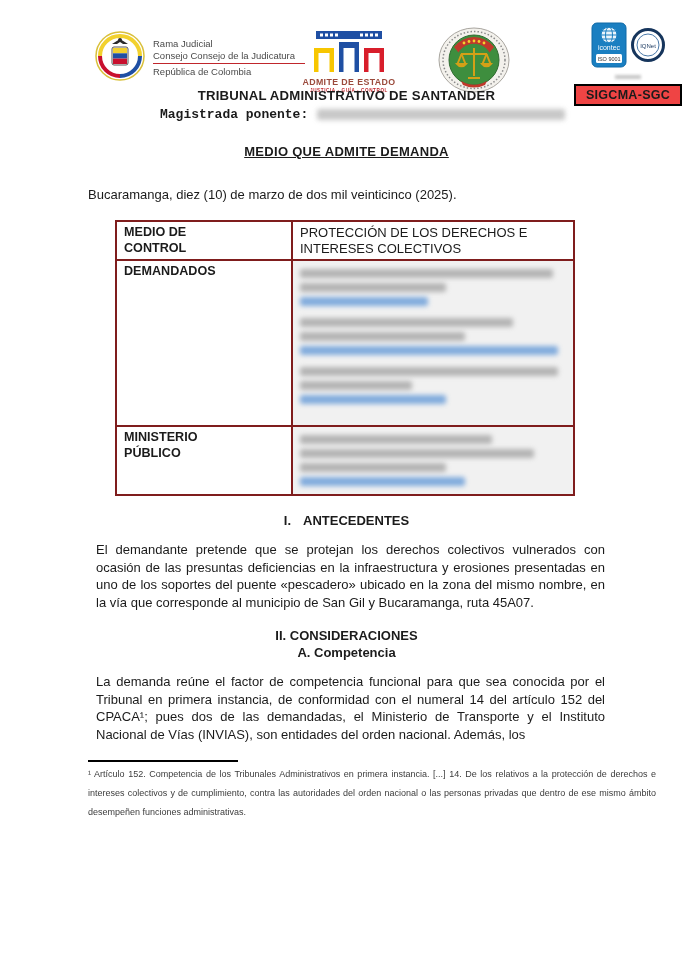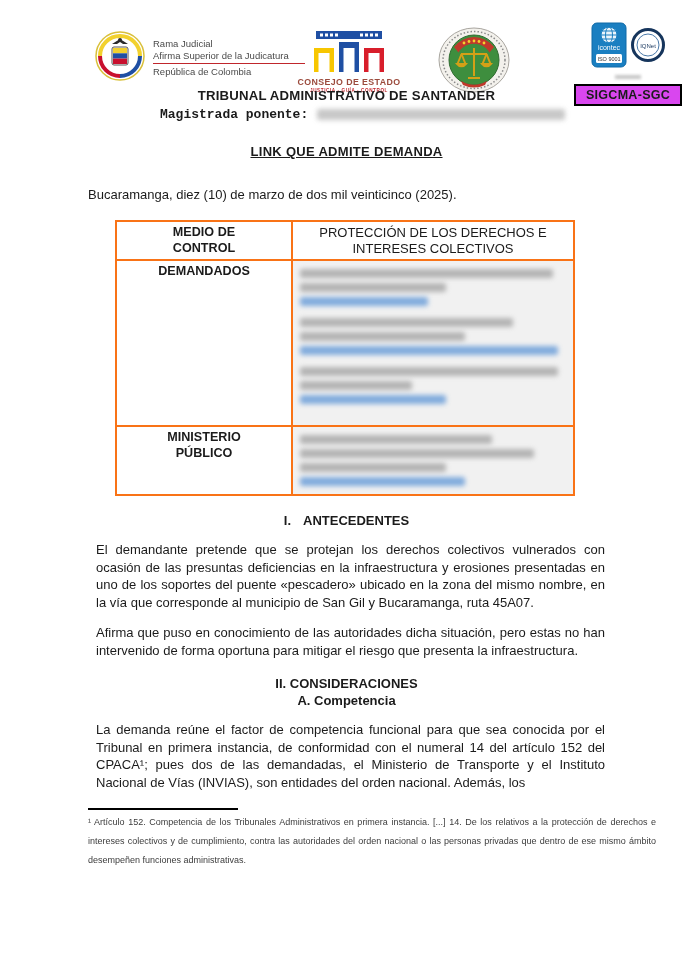--- a/index.html
+++ b/index.html
@@ -12,35 +12,35 @@
   .rama{position:absolute;left:94px;top:30px;display:flex;align-items:center;gap:7px;}
   .rama-text{font-size:9.5px;line-height:11.5px;color:#4a4a4a;}
   .rama-div{border:none;border-top:1.5px solid #c0262c;margin:2px 0 2px 0;width:152px;}
   .consejo{position:absolute;left:297px;top:30px;width:104px;text-align:center;}
   .consejo-name{font-size:8.8px;color:#9b4a3c;letter-spacing:.4px;margin-top:1px;font-weight:bold;}
   .consejo-motto{font-size:4.6px;color:#c0262c;font-weight:bold;letter-spacing:.6px;margin-top:1px;}
   .seal{position:absolute;left:437px;top:26px;}
   .badges{position:absolute;left:572px;top:22px;width:112px;display:flex;flex-direction:column;align-items:center;}
   .badge-row{display:flex;align-items:center;gap:4px;}
   .badge-caption{width:26px;height:4px;background:#9a9a9a;opacity:.55;filter:blur(1.5px);margin-top:3px;}
-  .sigcma{margin-top:5px;border:2px solid #000;background:#d946ef;font-weight:bold;
+  .sigcma{margin-top:5px;border:2px solid #000;background:#ef4444;font-weight:bold;
           font-size:12.5px;padding:2px 10px;letter-spacing:.3px;white-space:nowrap;}
   .trib-title{position:absolute;left:88px;top:88px;width:517px;text-align:center;
               font-weight:bold;font-size:13.2px;letter-spacing:.2px;}
   .magistrada{position:absolute;left:160px;top:107px;font-size:13px;font-weight:bold;font-family:Liberation Mono, monospace;}
   .redacted-name{display:inline-block;width:248px;height:11px;background:#9a9a9a;opacity:.55;
                  filter:blur(2.5px);border-radius:2px;vertical-align:middle;margin-left:9px;}
   
   .body{padding:140px 88px 0 88px;}
   .doc-title{text-align:center;font-weight:bold;font-size:13px;text-decoration:underline;
              letter-spacing:.3px;margin:4px 0 0 0;}
   .dateline{font-size:13px;margin:28px 0 0 0;}
   
   table.case{border-collapse:collapse;width:460px;margin:18px 0 0 27px;}
-  table.case th,table.case td{border:2px solid #f97316;vertical-align:top;text-align:center;}
+  table.case th,table.case td{border:2px solid #7f1d1d;vertical-align:top;text-align:left;}
   table.case th{width:160px;font-size:12.6px;font-weight:bold;padding:3px 7px;white-space:pre-line;line-height:15.5px;}
   table.case td{font-size:13px;font-weight:normal;padding:3px 7px;line-height:15.5px;white-space:pre-line;}
   td.redacted{background:#f1f1f1;padding:6px 8px;}
   .blk{margin-top:12px;}
   .blk:first-child{margin-top:0;}
   .bl{height:9px;border-radius:2px;margin:5px 0;filter:blur(2.5px);}
   .bl-text{background:#8f8f8f;opacity:.62;}
   .bl-link{background:#5b94d6;opacity:.75;}
   
   .sec-head{text-align:center;font-weight:bold;font-size:13px;margin:17px 0 0 0;}
@@ -68,21 +68,21 @@
           <path d="M26 9 l-8 5 5 0 3 -2 3 2 5 0 z" fill="#2a2a2a"></path>
           <circle cx="26" cy="10" r="2" fill="#2a2a2a"></circle>
           <rect x="18" y="17" width="16" height="18" rx="2" fill="#fff" stroke="#555" stroke-width="1"></rect>
           <rect x="19" y="18" width="14" height="5.3" fill="#f2d12e"></rect>
           <rect x="19" y="23.3" width="14" height="5.3" fill="#1f4fa3"></rect>
           <rect x="19" y="28.6" width="14" height="5.4" fill="#c8102e"></rect>
         </svg>
       </span>
       <span class="rama-text">
         <div>Rama Judicial</div>
-        <div>Afirma Superior de la Judicatura</div>
+        <div>Consejo Consejo de la Judicatura</div>
         <hr class="rama-div">
         <div>República de Colombia</div>
       </span>
     </div>
 
     <div class="consejo">
       <span>
         <svg width="86" height="42" viewBox="0 0 86 42">
           <rect x="10" y="1" width="66" height="8" fill="#1f4fa3"></rect>
           <g fill="#ffffff">
@@ -96,21 +96,21 @@
               <rect x="69" y="3.5" width="3" height="3"></rect>
           </g>
           <rect x="8" y="18" width="20" height="24" fill="#f7c600"></rect>
           <rect x="12.5" y="23" width="11" height="19" fill="#ffffff"></rect>
           <rect x="33" y="12" width="20" height="30" fill="#1f4fa3"></rect>
           <rect x="37.5" y="18" width="11" height="24" fill="#ffffff"></rect>
           <rect x="58" y="18" width="20" height="24" fill="#d81e2b"></rect>
           <rect x="62.5" y="23" width="11" height="19" fill="#ffffff"></rect>
         </svg>
       </span>
-      <div class="consejo-name">CONSEJO DE ESTADO</div>
+      <div class="consejo-name">ADMITE DE ESTADO</div>
       <div class="consejo-motto">JUSTICIA - GUÍA - CONTROL</div>
     </div>
 
     <div class="seal">
       <svg width="74" height="68" viewBox="0 0 74 68">
         <ellipse cx="37" cy="34" rx="35" ry="32" fill="#f3f1ec" stroke="#a9a6a0" stroke-width="1"></ellipse>
         <ellipse cx="37" cy="34" rx="31" ry="28.5" fill="none" stroke="#8a8a8a" stroke-width="1.5" stroke-dasharray="1.5 2"></ellipse>
         <circle cx="37" cy="34" r="25" fill="#3e8e3e" stroke="#2f6b2f" stroke-width="1"></circle>
         <path d="M17 21 a25 25 0 0 1 40 0 l-4.5 5.5 a18 18 0 0 0 -31 0 z" fill="#c0392b"></path>
         <g fill="#f2d12e">
@@ -166,21 +166,21 @@
     </div>
 
     <div class="trib-title">TRIBUNAL ADMINISTRATIVO DE SANTANDER</div>
     <div class="magistrada">
       <span>Magistrada ponente:</span><span class="redacted-name"></span>
     </div>
   </div>
 
   <div class="body">
 
-    <div class="doc-title">LINK QUE ADMITE DEMANDA</div>
+    <div class="doc-title">MEDIO QUE ADMITE DEMANDA</div>
 
     <p class="dateline">Bucaramanga, diez (10) de marzo de dos mil veinticinco (2025).</p>
 
     <table class="case">
       <tbody>
           <tr>
             <th>MEDIO DE
 CONTROL</th>
             <td>PROTECCIÓN DE LOS DERECHOS E
 INTERESES COLECTIVOS</td>
@@ -196,21 +196,20 @@
           </tr>
         </tbody>
     </table>
 
     <div class="sec-head">
       <span>I.</span><span class="gap"></span><span>ANTECEDENTES</span>
     </div>
 
     <p class="para">El demandante pretende que se protejan los derechos colectivos vulnerados con ocasión de las presuntas deficiencias en la infraestructura y erosiones presentadas en uno de los soportes del puente «pescadero» ubicado en la zona del mismo nombre, en la vía que corresponde al municipio de San Gil y Bucaramanga, ruta 45A07.</p>
 
-    <p class="para">Afirma que puso en conocimiento de las autoridades dicha situación, pero estas no han intervenido de forma oportuna para mitigar el riesgo que presenta la infraestructura.</p>
 
     <div class="sec-head">II. CONSIDERACIONES</div>
     <div class="sec-head tight">A. Competencia</div>
 
     <p class="para">La demanda reúne el factor de competencia funcional para que sea conocida por el Tribunal en primera instancia, de conformidad con el numeral 14 del artículo 152 del CPACA¹; pues dos de las demandadas, el Ministerio de Transporte y el Instituto Nacional de Vías (INVIAS), son entidades del orden nacional. Además, los</p>
 
     <hr class="fn-rule">
     <div class="footnote">¹ Artículo 152. Competencia de los Tribunales Administrativos en primera instancia. [...] 14. De los relativos a la protección de derechos e intereses colectivos y de cumplimiento, contra las autoridades del orden nacional o las personas privadas que dentro de ese mismo ámbito desempeñen funciones administrativas.</div>
   </div>
 

